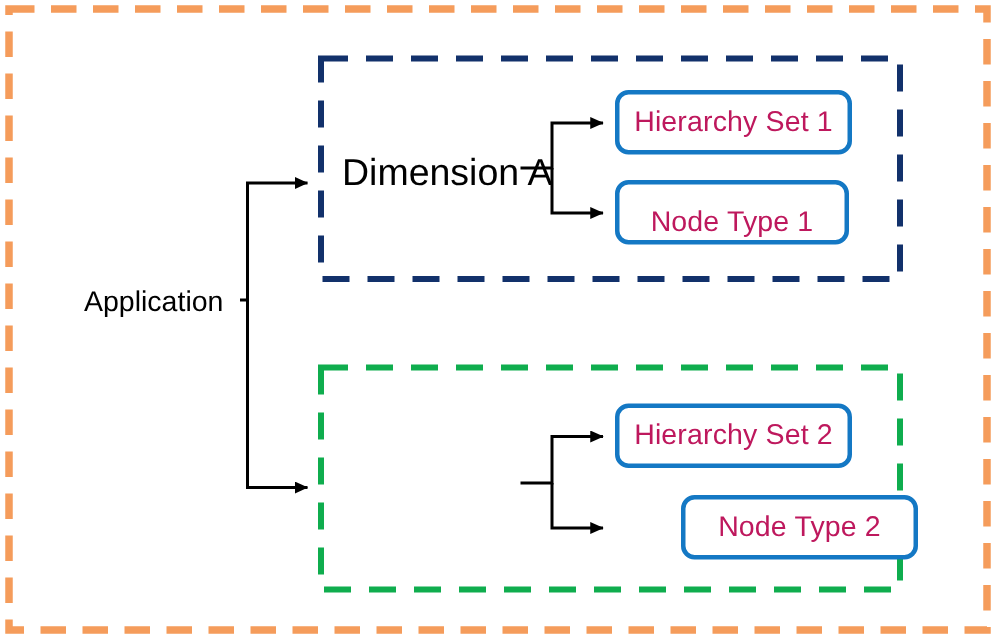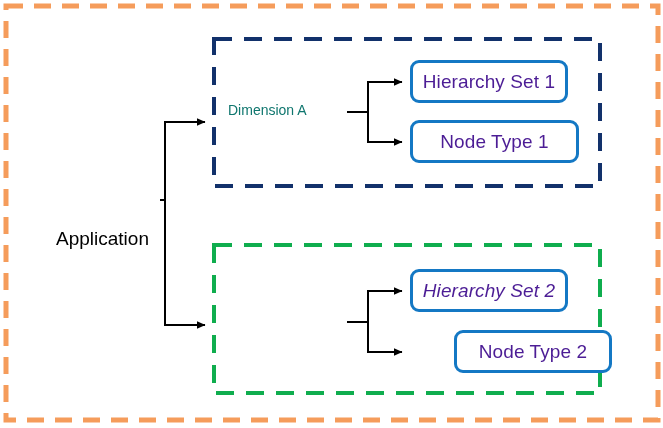--- a/index.html
+++ b/index.html
@@ -24,37 +24,36 @@
   }
   .node-box {
     position: absolute;
     box-sizing: border-box;
     border: 3px solid #1478C4;
     border-radius: 9px;
     background: #ffffff;
     display: flex;
     align-items: center;
     justify-content: center;
-    color: #4c1d95;
+    color: #be185d;
     font-size: 19px;
     letter-spacing: 0.1px;
     white-space: nowrap;
   }
   .plain-label {
     position: absolute;
     color: #000000;
     font-size: 19px;
     white-space: nowrap;
     line-height: 1;
-    margin-top: 37px;
   }
   .dash-group-label {
     position: absolute;
-    color: #0f766e;
-    font-size: 14px;
+    color: #000000;
+    font-size: 25px;
     white-space: nowrap;
     line-height: 1;
   }
 </style>
 </head>
 <body>
 
 <div id="canvas">
 
   <svg class="layer" viewBox="0 0 663 428" xmlns="http://www.w3.org/2000/svg">
@@ -82,26 +81,26 @@
   </svg>
 
   <div class="plain-label" style="left:56px; top:192px;">Application</div>
 
   <div class="dash-group-label" style="left:228px; top:103px;">Dimension A</div>
 
   <div class="node-box" style="left:410px; top:60px; width:158px; height:43px;">
     <span>Hierarchy Set 1</span>
   </div>
 
-  <div class="node-box" style="left:410px; top:120px; width:169px; height:43px;">
+  <div class="node-box" style="left:410px; top:120px; width:156px; height:43px;align-items:flex-end;">
     <span>Node Type 1</span>
   </div>
 
 
-  <div class="node-box" style="left:410px; top:269px; width:158px; height:43px;font-style:italic;">
+  <div class="node-box" style="left:410px; top:269px; width:158px; height:43px;">
     <span>Hierarchy Set 2</span>
   </div>
 
   <div class="node-box" style="left:410px; top:330px; width:158px; height:43px;margin-left:44px;">
     <span>Node Type 2</span>
   </div>
 
 </div>
 
 </body></html>

